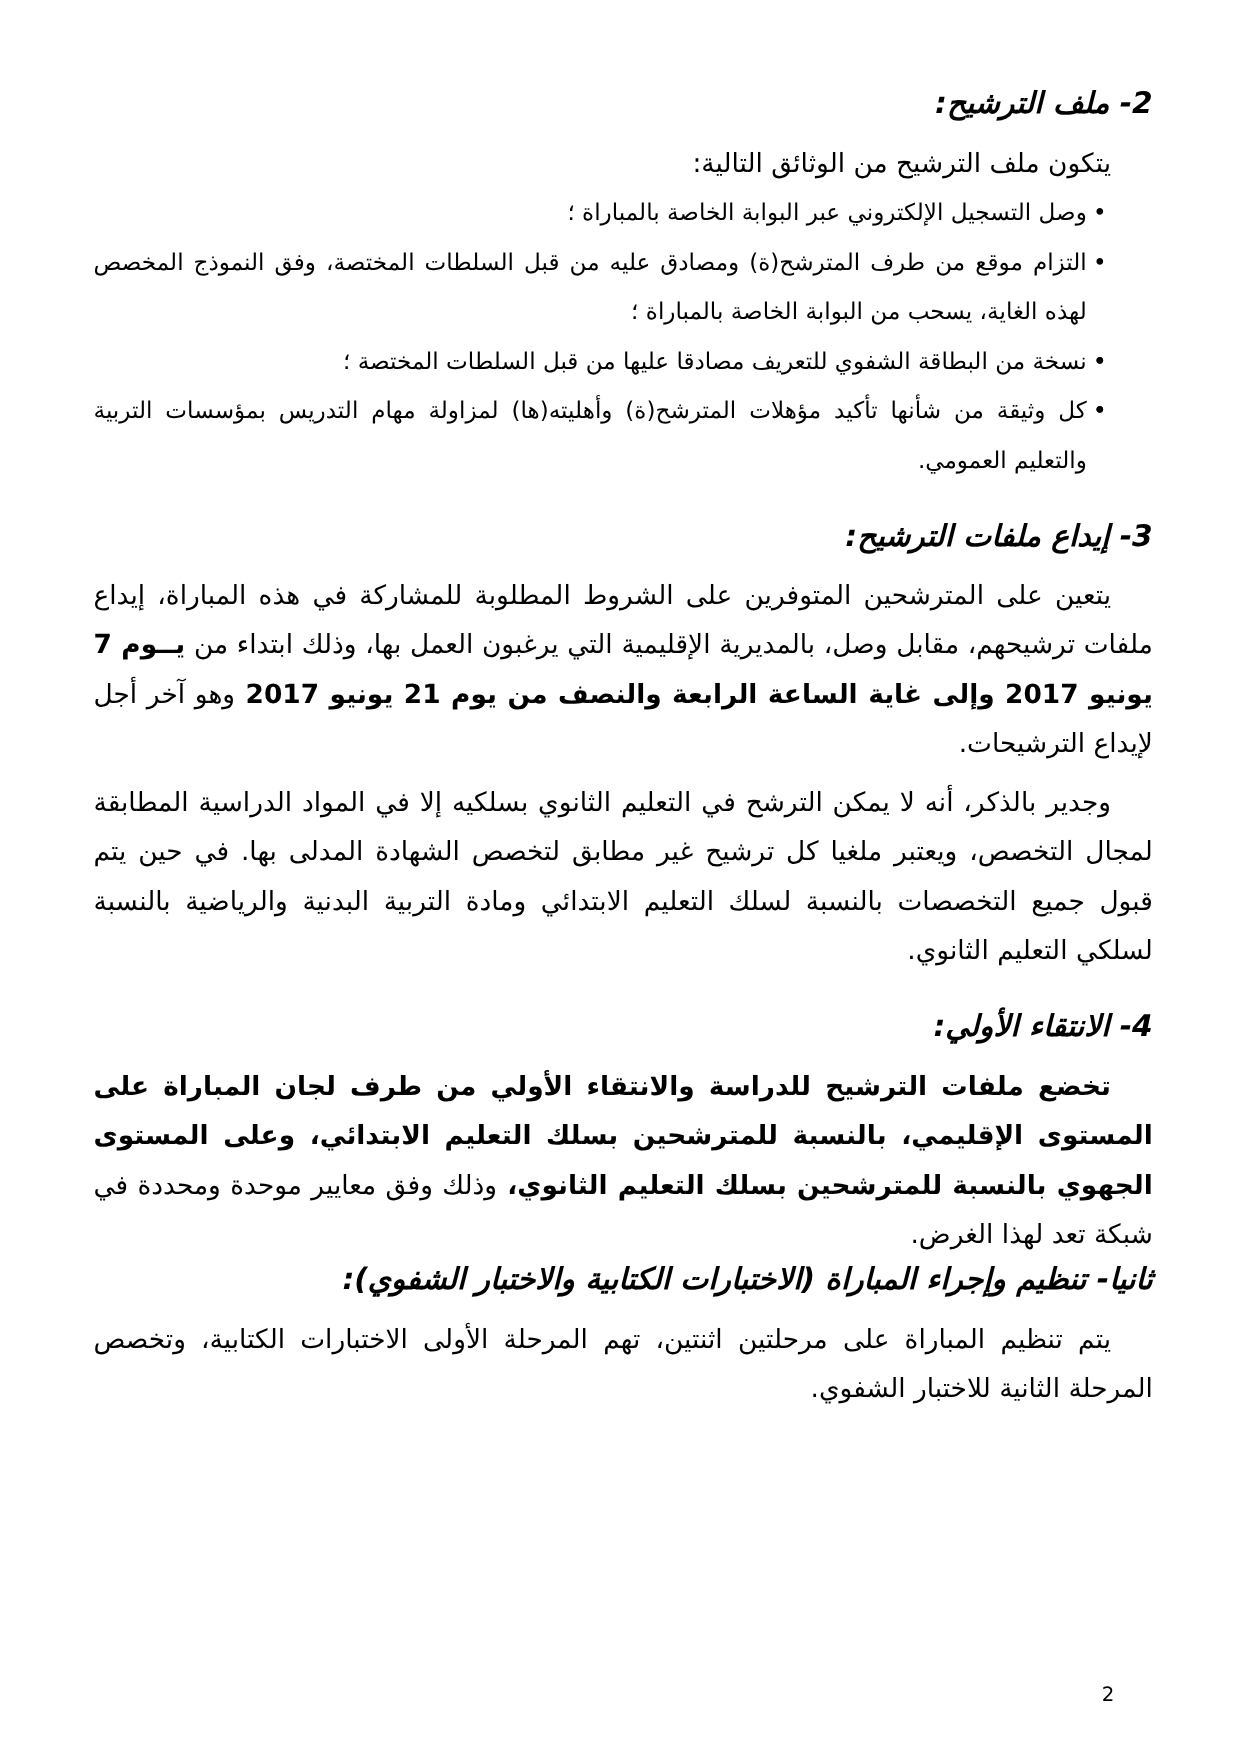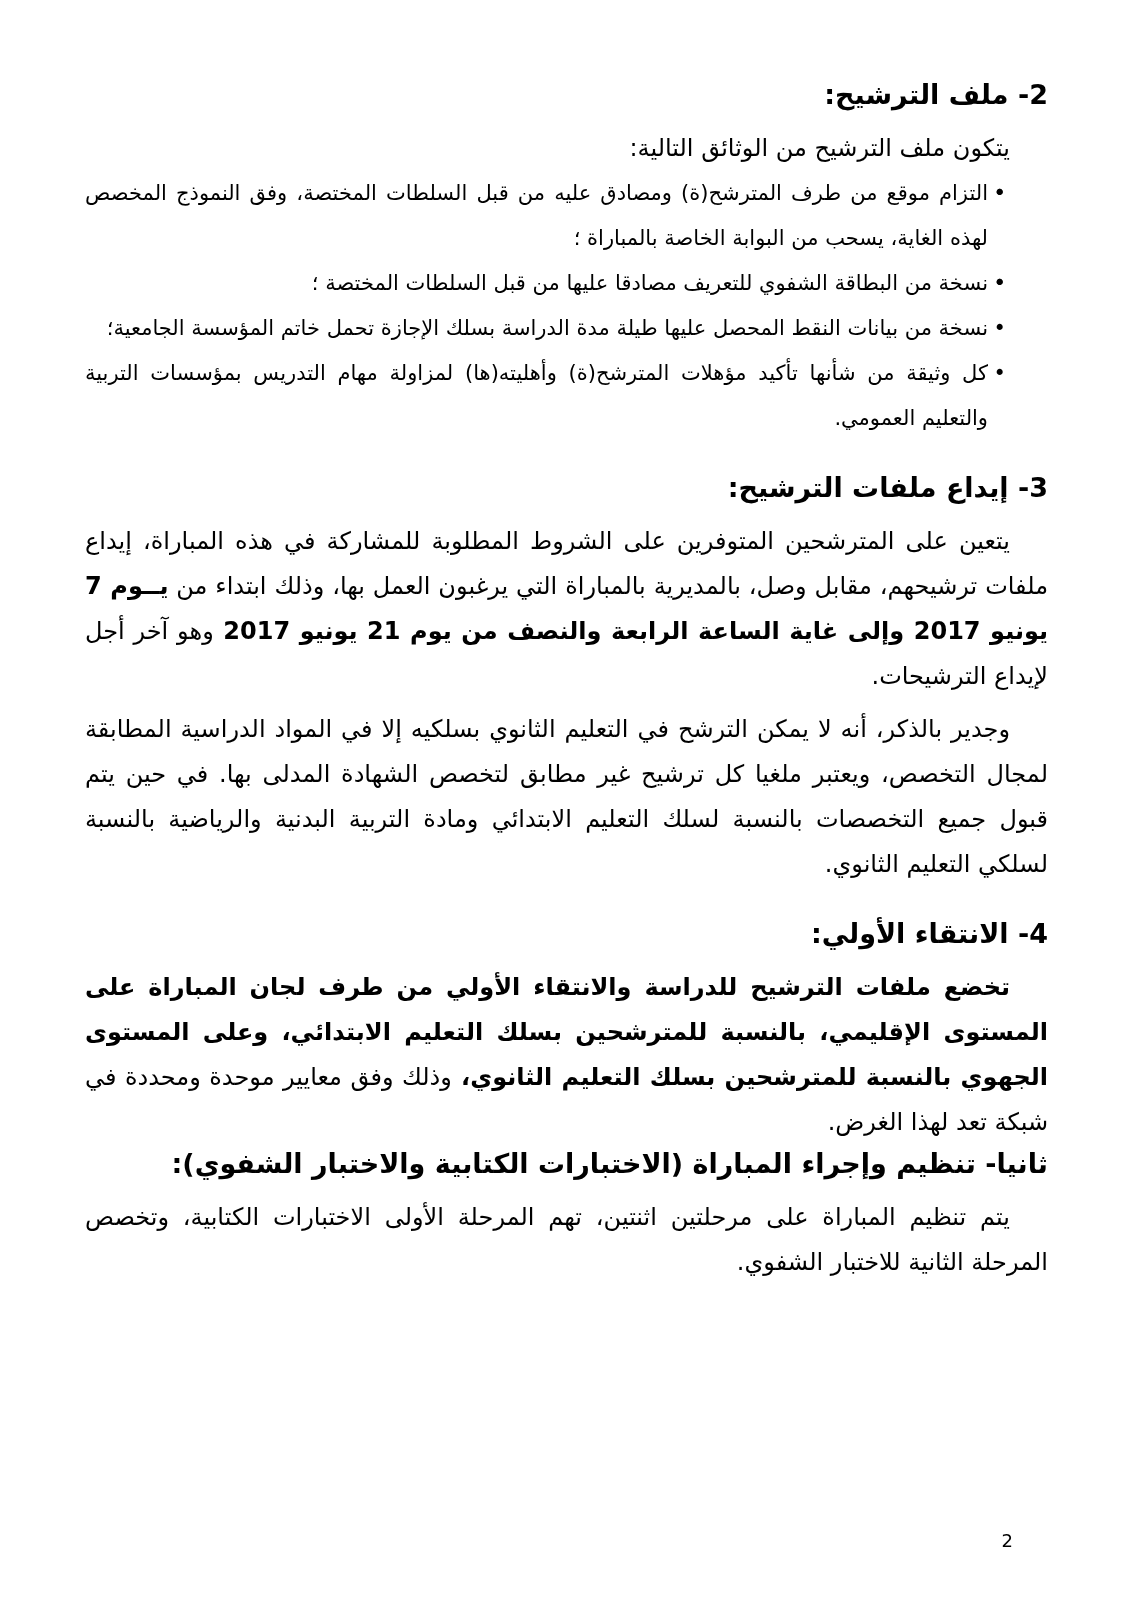--- a/index.html
+++ b/index.html
@@ -15,20 +15,21 @@
     padding: 76px 83px 0 85px;
     direction: rtl;
     background: #fff;
   }
   .sec-heading {
     font-size: 27px;
     font-weight: bold;
     text-align: right;
     line-height: 38px;
     margin-bottom: 12px;
+    font-style: italic;
   }
   .body-text {
     font-size: 24px;
     line-height: 45px;
     text-align: justify;
     text-align-last: right;
   }
   .indent { text-indent: 38px; }
   .docs-list {
     list-style: none;
@@ -62,46 +63,46 @@
 <body>
 
 <div class="page">
 
   <div>
     <h2 class="sec-heading">2- ملف الترشيح:</h2>
     <p class="body-text indent">يتكون ملف الترشيح من الوثائق التالية:</p>
     <ul class="docs-list">
       <li>
         <span class="bullet-dot">•</span>
+        <span>وصل التسجيل الإلكتروني عبر البوابة الخاصة بالمباراة ؛</span>
       </li>
       <li>
         <span class="bullet-dot">•</span>
         <span>التزام موقع من طرف المترشح(ة) ومصادق عليه من قبل السلطات المختصة، وفق النموذج المخصص لهذه الغاية، يسحب من البوابة الخاصة بالمباراة ؛</span>
       </li>
       <li>
         <span class="bullet-dot">•</span>
       </li>
       <li>
         <span class="bullet-dot">•</span>
         <span>نسخة من البطاقة الشفوي للتعريف مصادقا عليها من قبل السلطات المختصة ؛</span>
       </li>
       <li>
         <span class="bullet-dot">•</span>
-        <span>نسخة من بيانات النقط المحصل عليها طيلة مدة الدراسة بسلك الإجازة تحمل خاتم المؤسسة الجامعية؛</span>
       </li>
       <li>
         <span class="bullet-dot">•</span>
         <span>كل وثيقة من شأنها تأكيد مؤهلات المترشح(ة) وأهليته(ها) لمزاولة مهام التدريس بمؤسسات التربية والتعليم العمومي.</span>
       </li>
     </ul>
   </div>
 
   <div class="mt-sec">
     <h2 class="sec-heading">3- إيداع ملفات الترشيح:</h2>
-    <p class="body-text indent"><span>يتعين على المترشحين المتوفرين على الشروط المطلوبة للمشاركة في هذه المباراة، إيداع ملفات ترشيحهم، مقابل وصل، بالمديرية بالمباراة التي يرغبون العمل بها، وذلك ابتداء من </span><span class="bold-seg">يــوم 7 يونيو 2017 وإلى غاية الساعة الرابعة والنصف من يوم 21 يونيو 2017 </span><span>وهو آخر أجل لإيداع الترشيحات.</span></p>
+    <p class="body-text indent"><span>يتعين على المترشحين المتوفرين على الشروط المطلوبة للمشاركة في هذه المباراة، إيداع ملفات ترشيحهم، مقابل وصل، بالمديرية الإقليمية التي يرغبون العمل بها، وذلك ابتداء من </span><span class="bold-seg">يــوم 7 يونيو 2017 وإلى غاية الساعة الرابعة والنصف من يوم 21 يونيو 2017 </span><span>وهو آخر أجل لإيداع الترشيحات.</span></p>
     <p class="body-text indent mt-para">وجدير بالذكر، أنه لا يمكن الترشح في التعليم الثانوي بسلكيه إلا في المواد الدراسية المطابقة لمجال التخصص، ويعتبر ملغيا كل ترشيح غير مطابق لتخصص الشهادة المدلى بها. في حين يتم قبول جميع التخصصات بالنسبة لسلك التعليم الابتدائي ومادة التربية البدنية والرياضية بالنسبة لسلكي التعليم الثانوي.</p>
   </div>
 
   <div class="mt-sec">
     <h2 class="sec-heading">4- الانتقاء الأولي:</h2>
     <p class="body-text indent"><span class="bold-seg">تخضع ملفات الترشيح للدراسة والانتقاء الأولي من طرف لجان المباراة على المستوى الإقليمي، بالنسبة للمترشحين بسلك التعليم الابتدائي، وعلى المستوى الجهوي بالنسبة للمترشحين بسلك التعليم الثانوي، </span><span>وذلك وفق معايير موحدة ومحددة في شبكة تعد لهذا الغرض.</span></p>
   </div>
 
   <div>
     <h2 class="sec-heading" style="margin-top:0;">ثانيا- تنظيم وإجراء المباراة (الاختبارات الكتابية والاختبار الشفوي):</h2>

